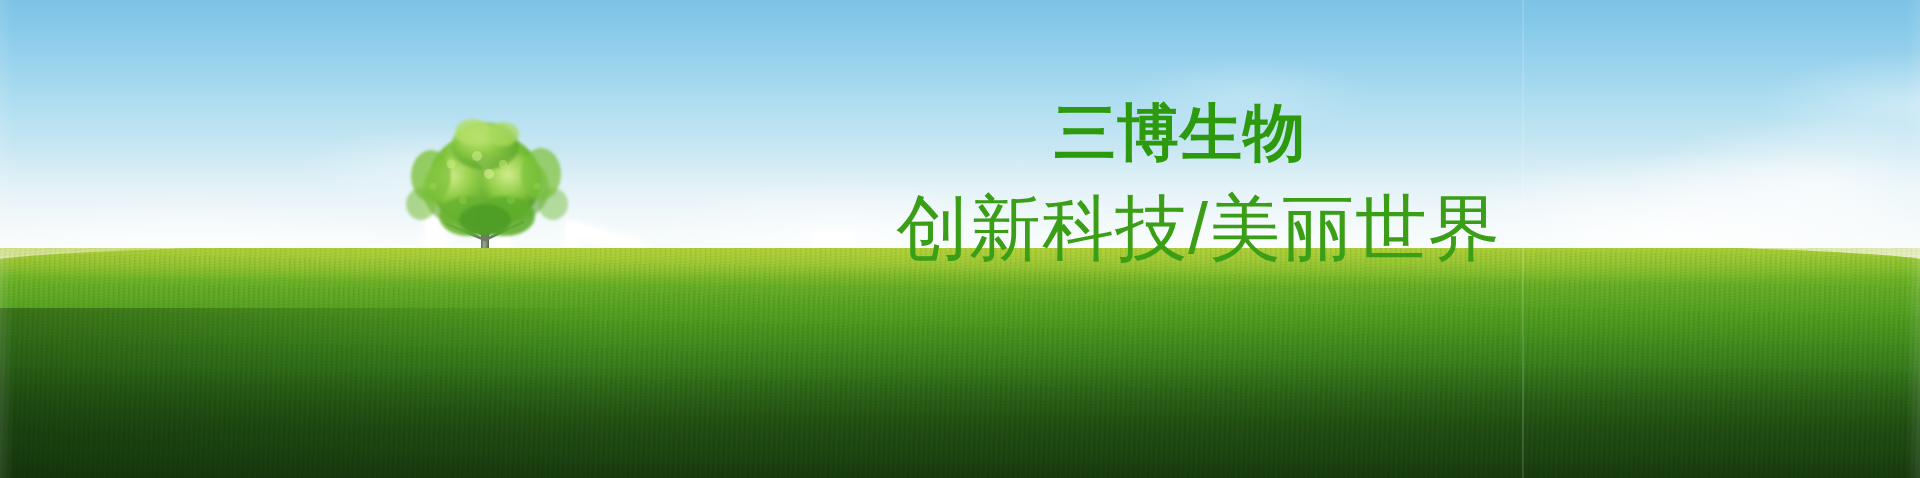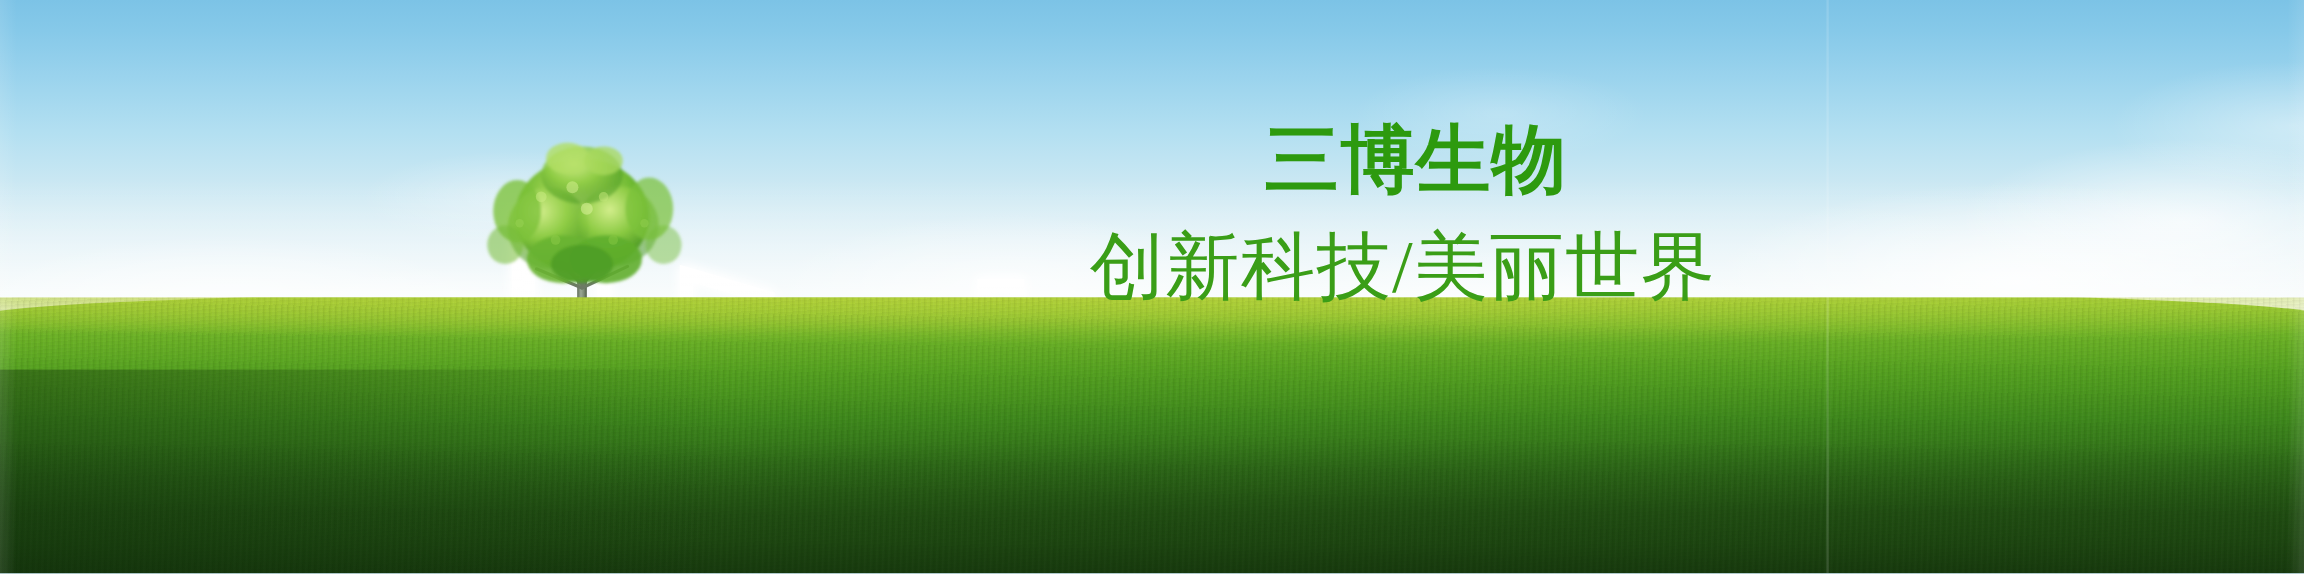--- a/index.html
+++ b/index.html
@@ -175,28 +175,27 @@
     letter-spacing: 1px;
     color: #2d9a0e;
     font-family: "DejaVu Sans", "Liberation Sans", sans-serif;
     white-space: nowrap;
     margin-left: 38px;
   }
   .subtitle {
     position: absolute;
     left: 896px;
     top: 192px;
-    font-size: 62px;
+    font-size: 72px;
     line-height: 1.0;
     font-weight: normal;
     letter-spacing: 1px;
     color: #3a9e17;
-    font-family: Liberation Serif, serif;
+    font-family: Liberation Sans, sans-serif;
     white-space: nowrap;
-    margin-left: 12px;
   }
 </style>
 </head>
 <body>
 
 <div class="banner">
 
   <div class="sky"></div>
 
   <div>

